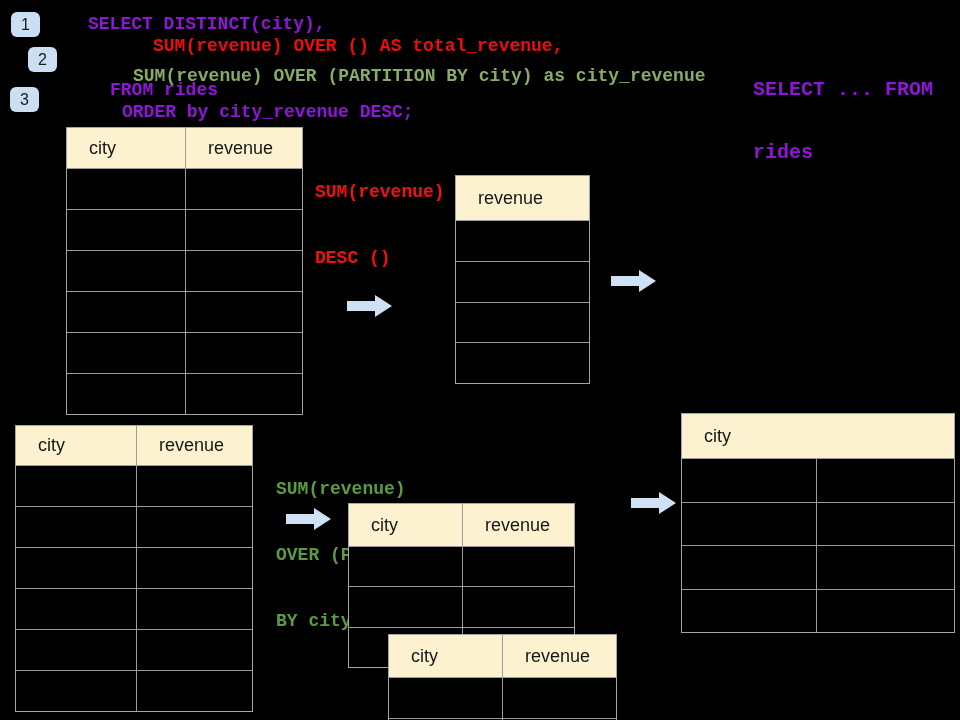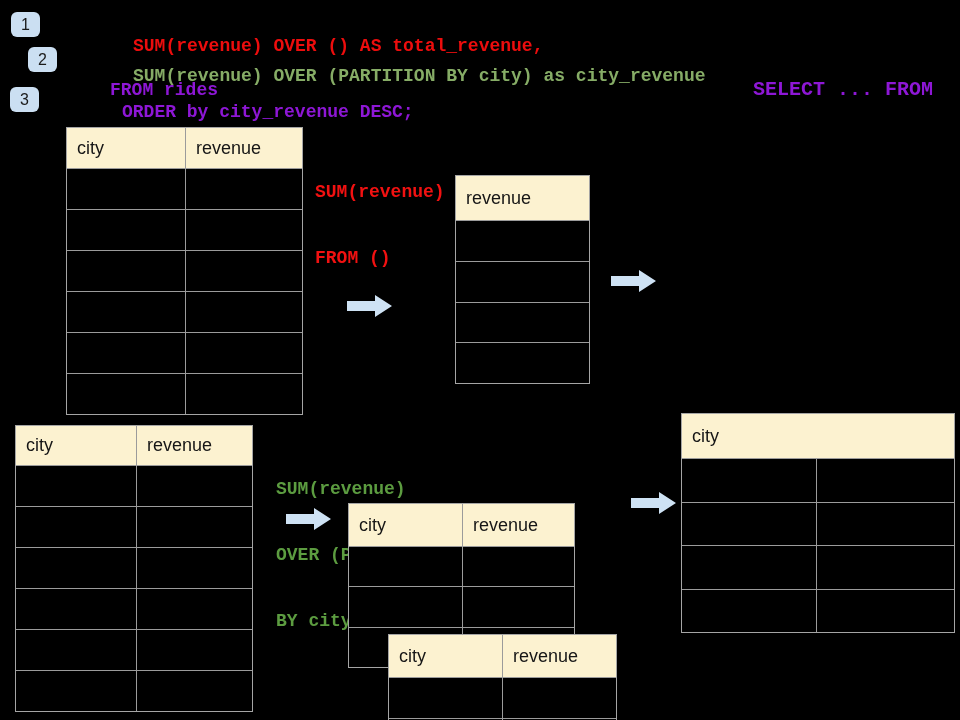--- a/index.html
+++ b/index.html
@@ -20,21 +20,21 @@
   .badge-2 { left:28px; top:47px; }
   .badge-3 { left:10px; top:87px; }
 
   
   .mono {
     position:absolute; white-space:pre;
     font-family:"Liberation Mono","DejaVu Sans Mono",monospace;
     font-weight:bold; font-size:18px; line-height:22px;
   }
   .purple { color:#8E17D6; }
-  .red    { color:#ED0D0D; }
+  .red    { color:#ED0D0D;margin-left:20px; }
   .greenc { color:#86AC66; }
   .code-l1 { left:88px;  top:13px; }
   .code-l2 { left:133px; top:35px; }
   .code-l3 { left:133px; top:57px;margin-top:8px; }
   .code-l4 { left:110px; top:79px; }
   .code-l5 { left:122px; top:101px; }
 
   .side-note { left:753px; top:37px; font-size:20px; line-height:21px; }
 
   .ann-total     { left:315px; top:137px; color:#F21111; }
@@ -42,21 +42,21 @@
 
   
   .dtable {
     position:absolute; background:#000;
     border:1px solid #a5a5a5; box-sizing:border-box;
     display:flex; flex-direction:column;
   }
   .hrow { display:flex; background:#FCF2D0; box-sizing:border-box; }
   .hcell {
     display:flex; align-items:center; box-sizing:border-box;
-    padding-left:10px; font-size:18px; color:#161616;
+    padding-left:22px; font-size:18px; color:#161616;
     border-right:1px solid #9b9b9b;
   }
   .hcell:last-child { border-right:none; }
   .row { display:flex; flex:1; border-top:1px solid #9b9b9b; box-sizing:border-box; }
   .cell { box-sizing:border-box; border-right:1px solid #9b9b9b; }
   .cell:last-child { border-right:none; }
 
   .t1 { left:66px;  top:127px; width:237px; height:288px; }
   .t1 .hrow { height:40px; }  .t1 .col1 { width:119px; } .t1 .col2 { flex:1; }
 
@@ -86,32 +86,34 @@
 </style>
 </head>
 <body>
 
 <div class="canvas">
 
   <div class="badge badge-1">1</div>
   <div class="badge badge-2">2</div>
   <div class="badge badge-3">3</div>
 
+  <div class="mono purple code-l1">SELECT DISTINCT(city),</div>
   <div class="mono red    code-l2">SUM(revenue) OVER () AS total_revenue,</div>
   <div class="mono greenc code-l3">SUM(revenue) OVER (PARTITION BY city) as city_revenue</div>
   <div class="mono purple code-l4">FROM rides</div>
   <div class="mono purple code-l5">ORDER by city_revenue DESC;</div>
 
   <div class="mono purple side-note">
     <div>SELECT ... FROM</div>
+    <div>rides</div>
   </div>
 
   <div class="mono ann-total">
     <div>SUM(revenue)</div>
-    <div>FROM ()</div>
+    <div>DESC ()</div>
   </div>
 
   <div class="mono ann-partition">
     <div>SUM(revenue)</div>
     <div>OVER (PARTITION</div>
     <div>BY city)</div>
   </div>
 
   <div class="dtable t1">
     <div class="hrow">

